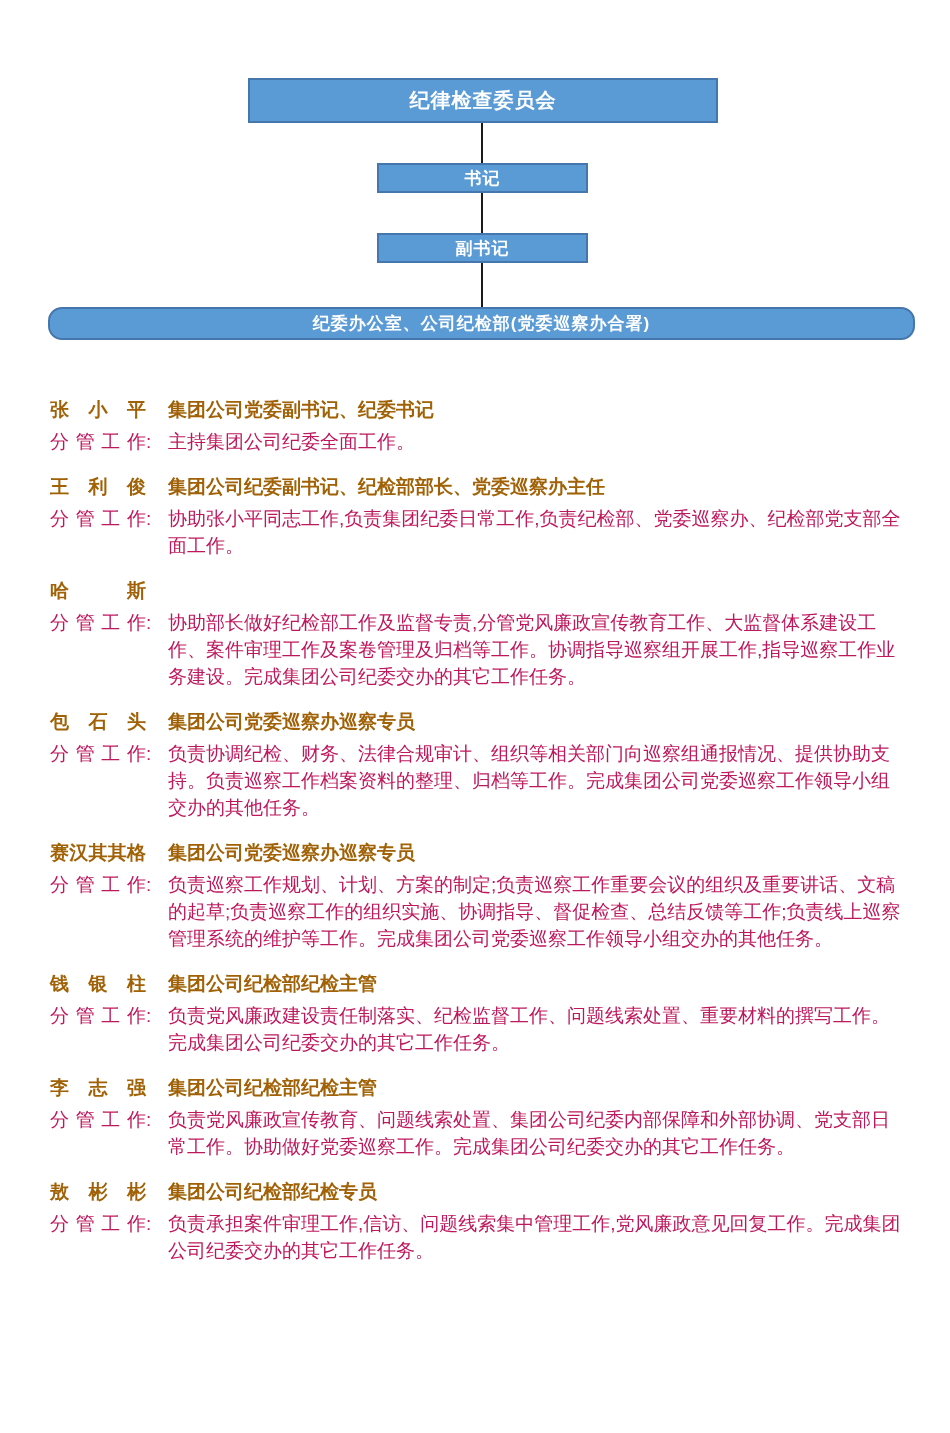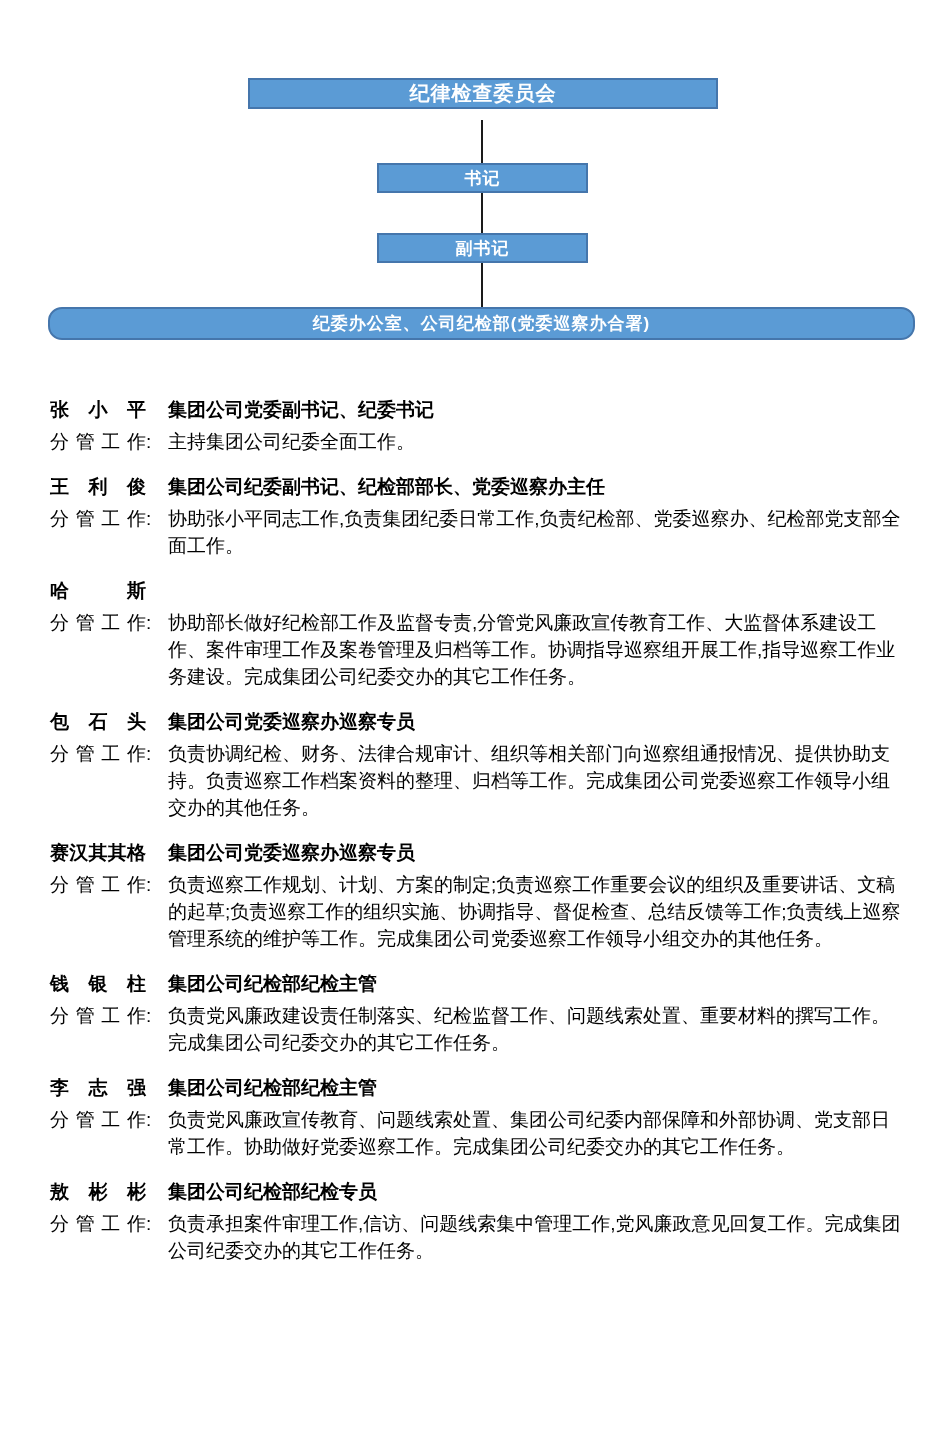--- a/index.html
+++ b/index.html
@@ -32,48 +32,48 @@
     background: var(--node-fill, #5B9BD5);
     border: 2px solid var(--node-border, #4576AC);
     color: var(--node-text, #ffffff);
     font-weight: bold;
     display: flex;
     align-items: center;
     justify-content: center;
     z-index: 2;
     letter-spacing: 1px;
   }
-  .node-root    { left: 248px; top: 78px;  width: 470px; height: 31px; font-size: 20px; font-family: Liberation Serif, serif; }
+  .node-root    { left: 248px; top: 78px;  width: 470px; height: 45px; font-size: 20px; font-family: Liberation Serif, serif; }
   .node-level2  { left: 377px; top: 163px; width: 211px; height: 30px; font-size: 17px; }
   .node-level3  { left: 377px; top: 233px; width: 211px; height: 30px; font-size: 17px; }
   .node-office  { left: 48px;  top: 307px; width: 867px; height: 33px; font-size: 17px; border-radius: 14px; }
 
   
   .roster {
     position: absolute;
     left: 50px; top: 396px;
     width: 856px;
   }
   .entry { margin-bottom: 18px; }
   .row {
     display: grid;
     grid-template-columns: 118px 1fr;
     column-gap: 0;
   }
   .header-row {
     font-weight: bold;
-    color: #000000;
+    color: #a16207;
     font-size: 19px;
     line-height: 27px;
     margin-bottom: 5px;
   }
   .duty-row {
     font-size: 19px;
     line-height: 27px;
-    color: #000000;
+    color: #be185d;
   }
   .cjk-justify {
     display: inline-block;
     width: 96px;
     text-align: justify;
     text-align-last: justify;
   }
   .entry-title { font-size: 19px; line-height: 27px; }
   .duty-text { text-align: left; }
 </style>

